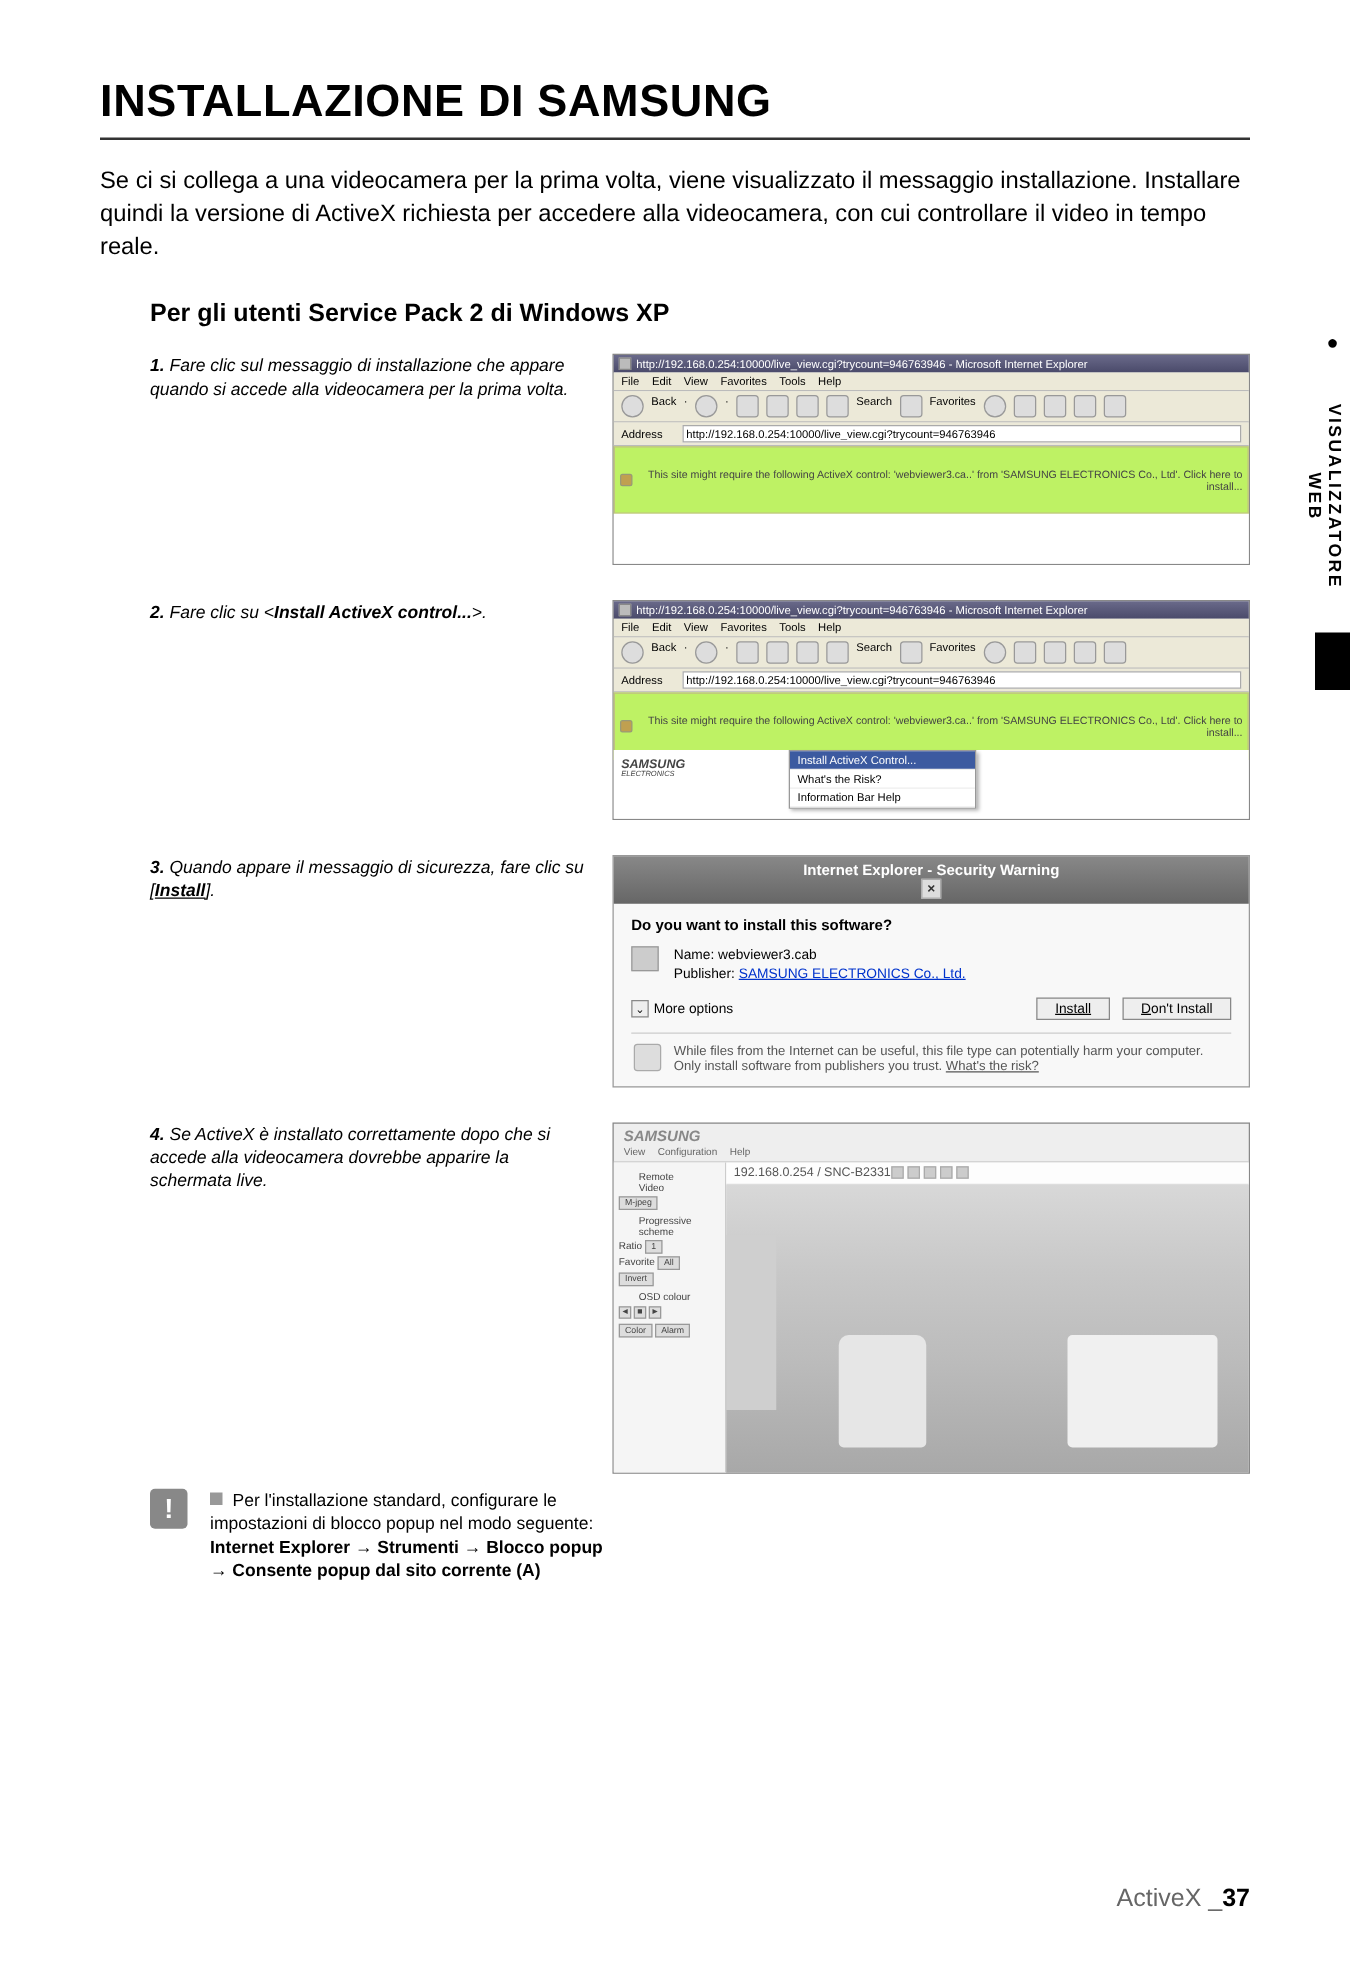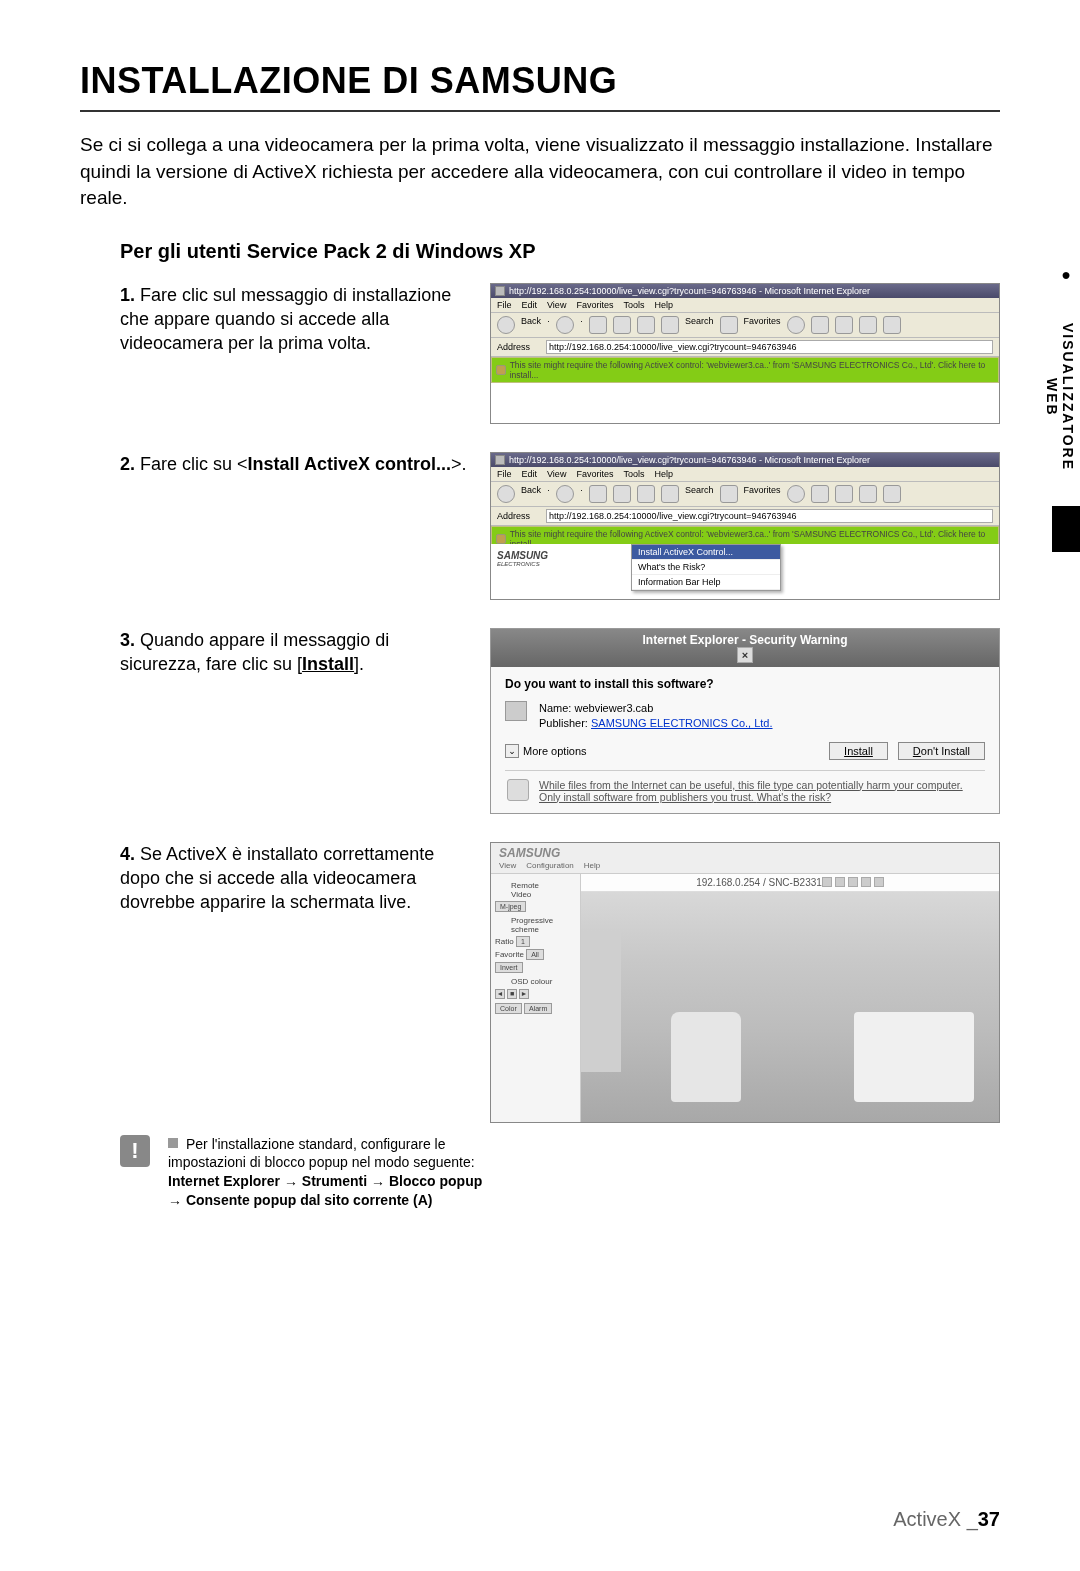--- a/index.html
+++ b/index.html
@@ -39,22 +39,23 @@
     }
     .row {
       display: flex;
       align-items: flex-start;
       margin-bottom: 28px;
       margin-left: 40px;
     }
     .step-col {
       flex: 0 0 370px;
       padding-right: 20px;
-      font-size: 18px;
+      font-size: 14px;
       line-height: 1.35;
+      font-style: italic;
     }
     .step-col .num {
       font-weight: bold;
       display: inline;
     }
     .step-col .bold { font-weight: bold; }
     .step-col .under { text-decoration: underline; }
     .shot-col {
       flex: 1;
     }
@@ -104,28 +105,29 @@
       border-bottom:1px solid #bbb;
     }
     .ie-addr input {
       flex:1;
       font-size:9px;
       border:1px solid #aaa;
       padding:1px 2px;
       background:#fff;
     }
     .info-bar {
-      background:#84cc16;
+      background:#bef264;
       border:1px solid #c0c080;
-      padding:2px 4px;
+      padding:16px 4px;
       display:flex;
       align-items:center;
       gap:4px;
       font-size:8.5px;
       color:#444;
+      text-align:right;
     }
     .info-bar .shield { width:10px;height:10px;background:#c0a050;border:1px solid #997; border-radius:2px;}
     .ie-content {
       background:#fff;
       height: 40px;
     }
     .context-menu {
       position: relative;
       background:#fff;
       border:1px solid #999;
@@ -205,21 +207,20 @@
       background:#eee;
       padding:2px 14px;
       font-size:11px;
     }
     .sec-foot {
       display:flex;
       gap:10px;
       padding:8px 2px 2px;
       font-size:10.5px;
       color:#555;
-      text-decoration:underline;
     }
     .sec-foot .shield2 { width:22px;height:22px;border:1px solid #aaa;background:#ddd;border-radius:3px;flex:0 0 22px;}
     .sec-foot .ft .link { text-decoration:underline; }
     
     .live-window {
       border:1px solid #888;
       background:#eee;
       font-size:10px;
     }
     .live-window .lw-top {
@@ -240,21 +241,21 @@
       font-size:8px;
       color:#444;
       border-right:1px solid #ccc;
       background:#f5f5f5;
     }
     .lw-side .slabel { font-size:8px; margin:3px 16px 1px;}
     .lw-side .sbtn { border:1px solid #999;background:#ddd;padding:1px 4px;font-size:7px;display:inline-block;margin:1px 0;}
     .lw-side .sarrows { display:flex;gap:2px;margin:3px 0;}
     .lw-side .sarrows div{width:10px;height:10px;border:1px solid #999;background:#ddd;font-size:7px;text-align:center;}
     .live-window .lw-main { flex:1; }
-    .live-window .lw-url { padding:3px 6px;font-size:10px;color:#555;background:#fdfdfd;border-bottom:1px solid #ddd; display:flex; justify-content:center;}
+    .live-window .lw-url { padding:3px 6px;font-size:10px;color:#555;background:#fdfdfd;border-bottom:1px solid #ddd; display:flex; justify-content:flex-start;}
     .lw-url .micons{display:flex;gap:3px;}
     .lw-url .micons div{width:10px;height:10px;border:1px solid #aaa;background:#ccc;}
     .live-window .lw-vid {
       height:230px;
       background: linear-gradient(#d8d8d8 0%, #c8c8c8 30%, #bcbcbc 60%, #a8a8a8 100%);
       position:relative;
     }
     .lw-vid .obj1{position:absolute;left:90px;bottom:20px;width:70px;height:90px;background:#e6e6e6;border-radius:8px 8px 4px 4px;}
     .lw-vid .obj2{position:absolute;right:25px;bottom:20px;width:120px;height:90px;background:#f0f0f0;border-radius:4px;}
     .lw-vid .obj3{position:absolute;left:0;top:40px;width:40px;height:140px;background:#cfcfcf;}

